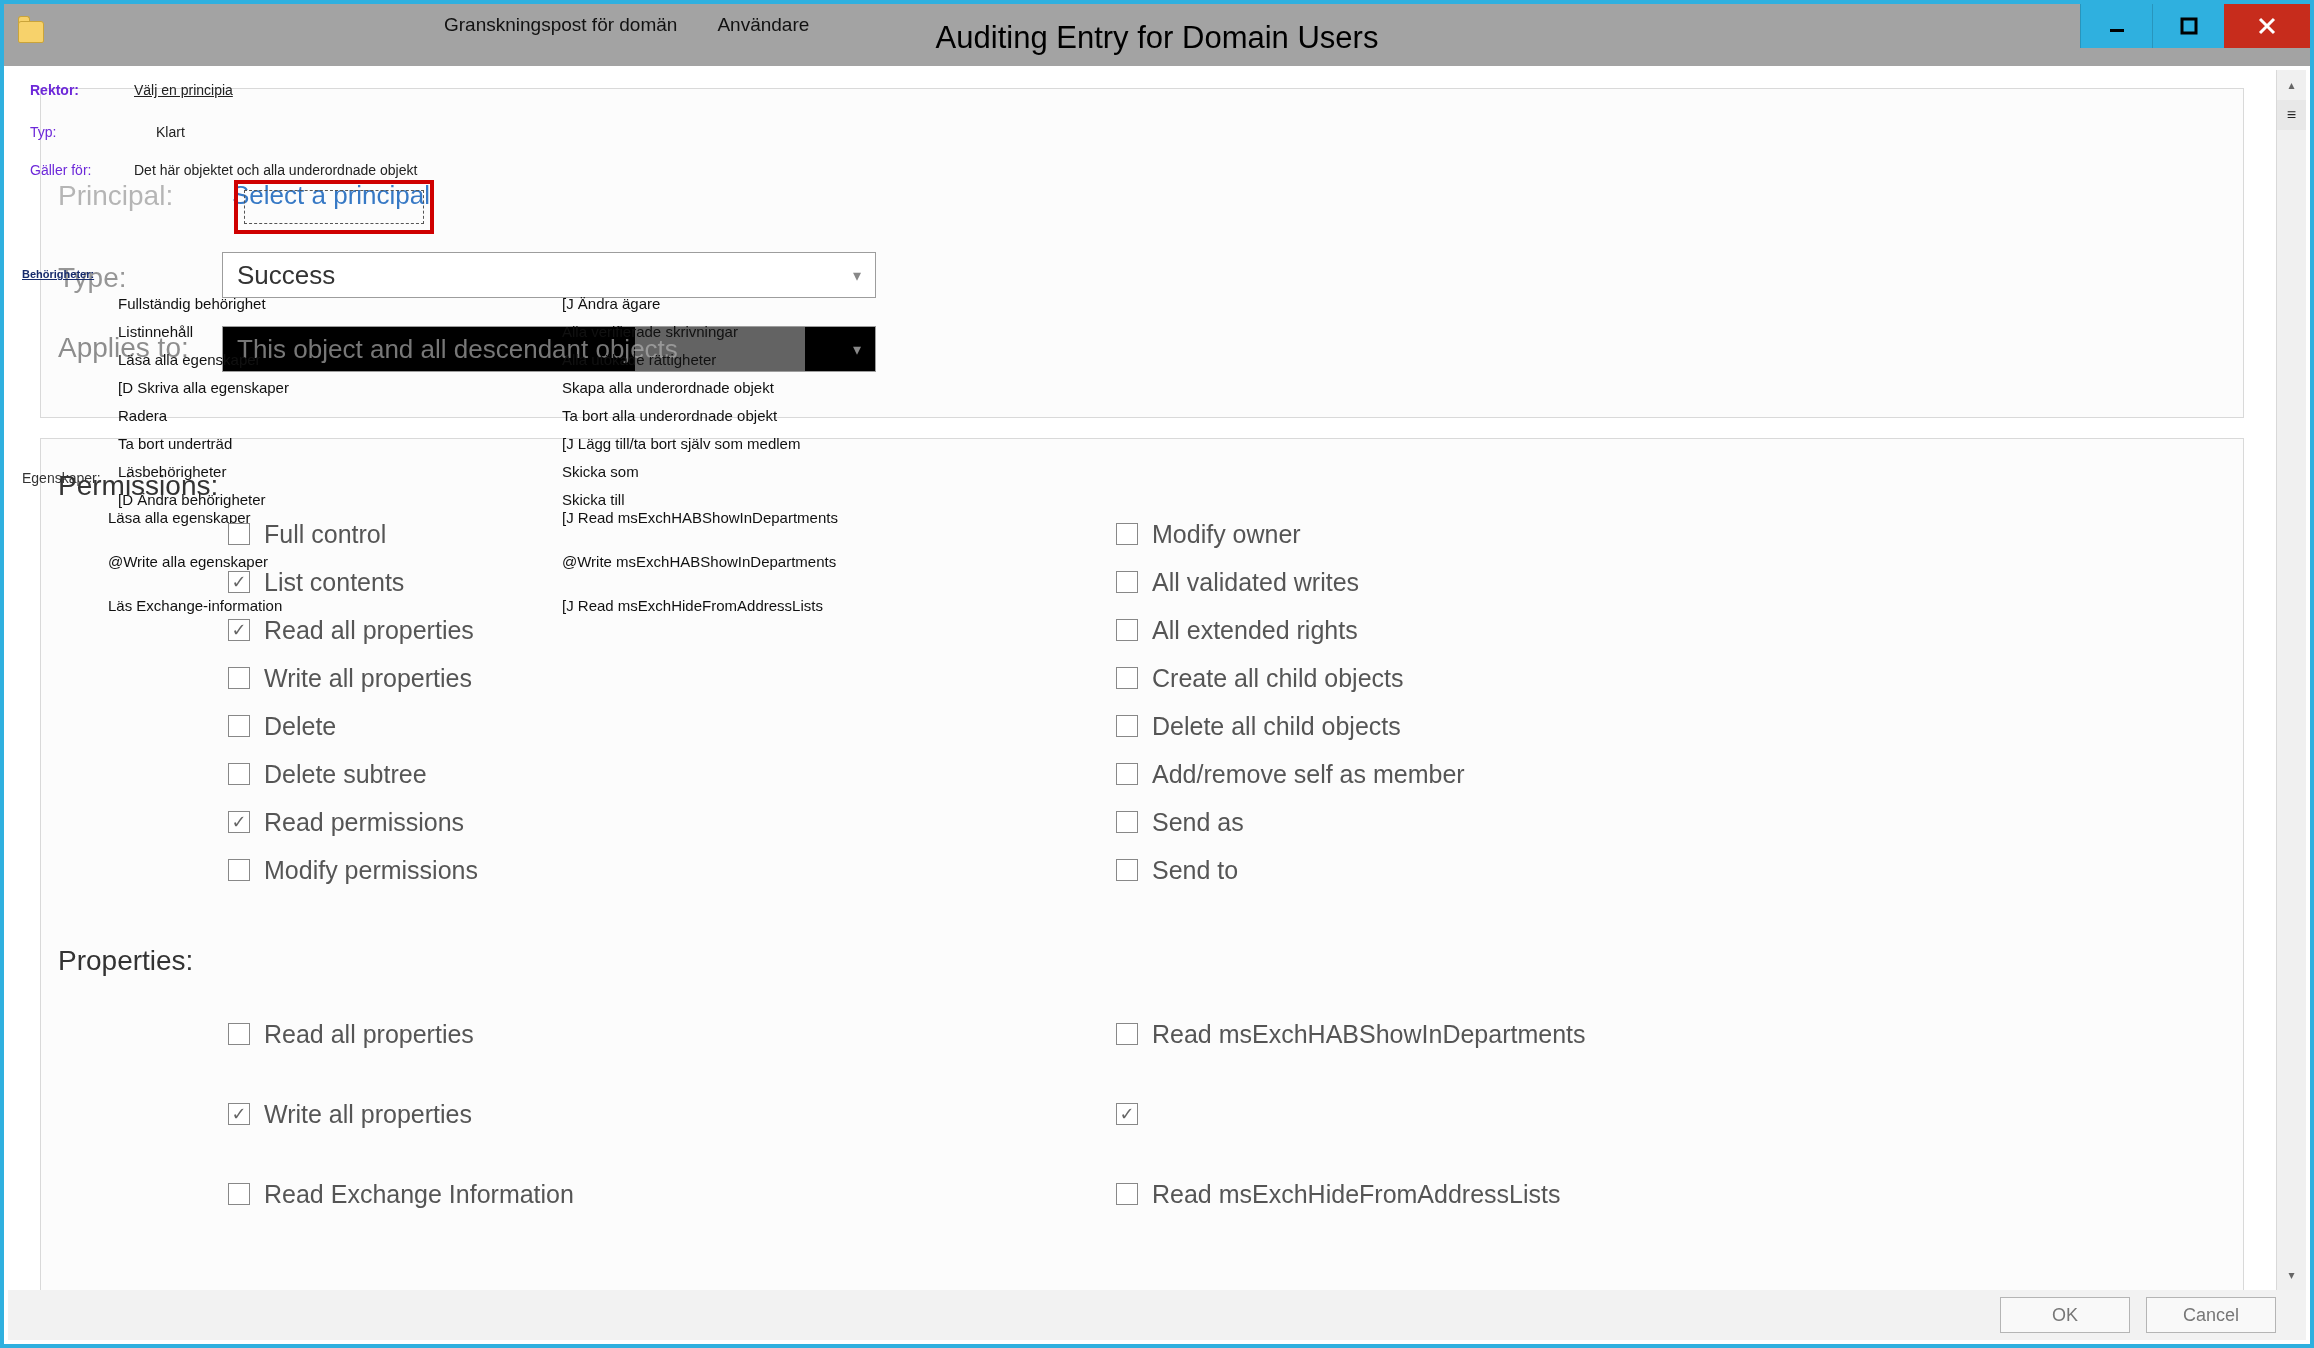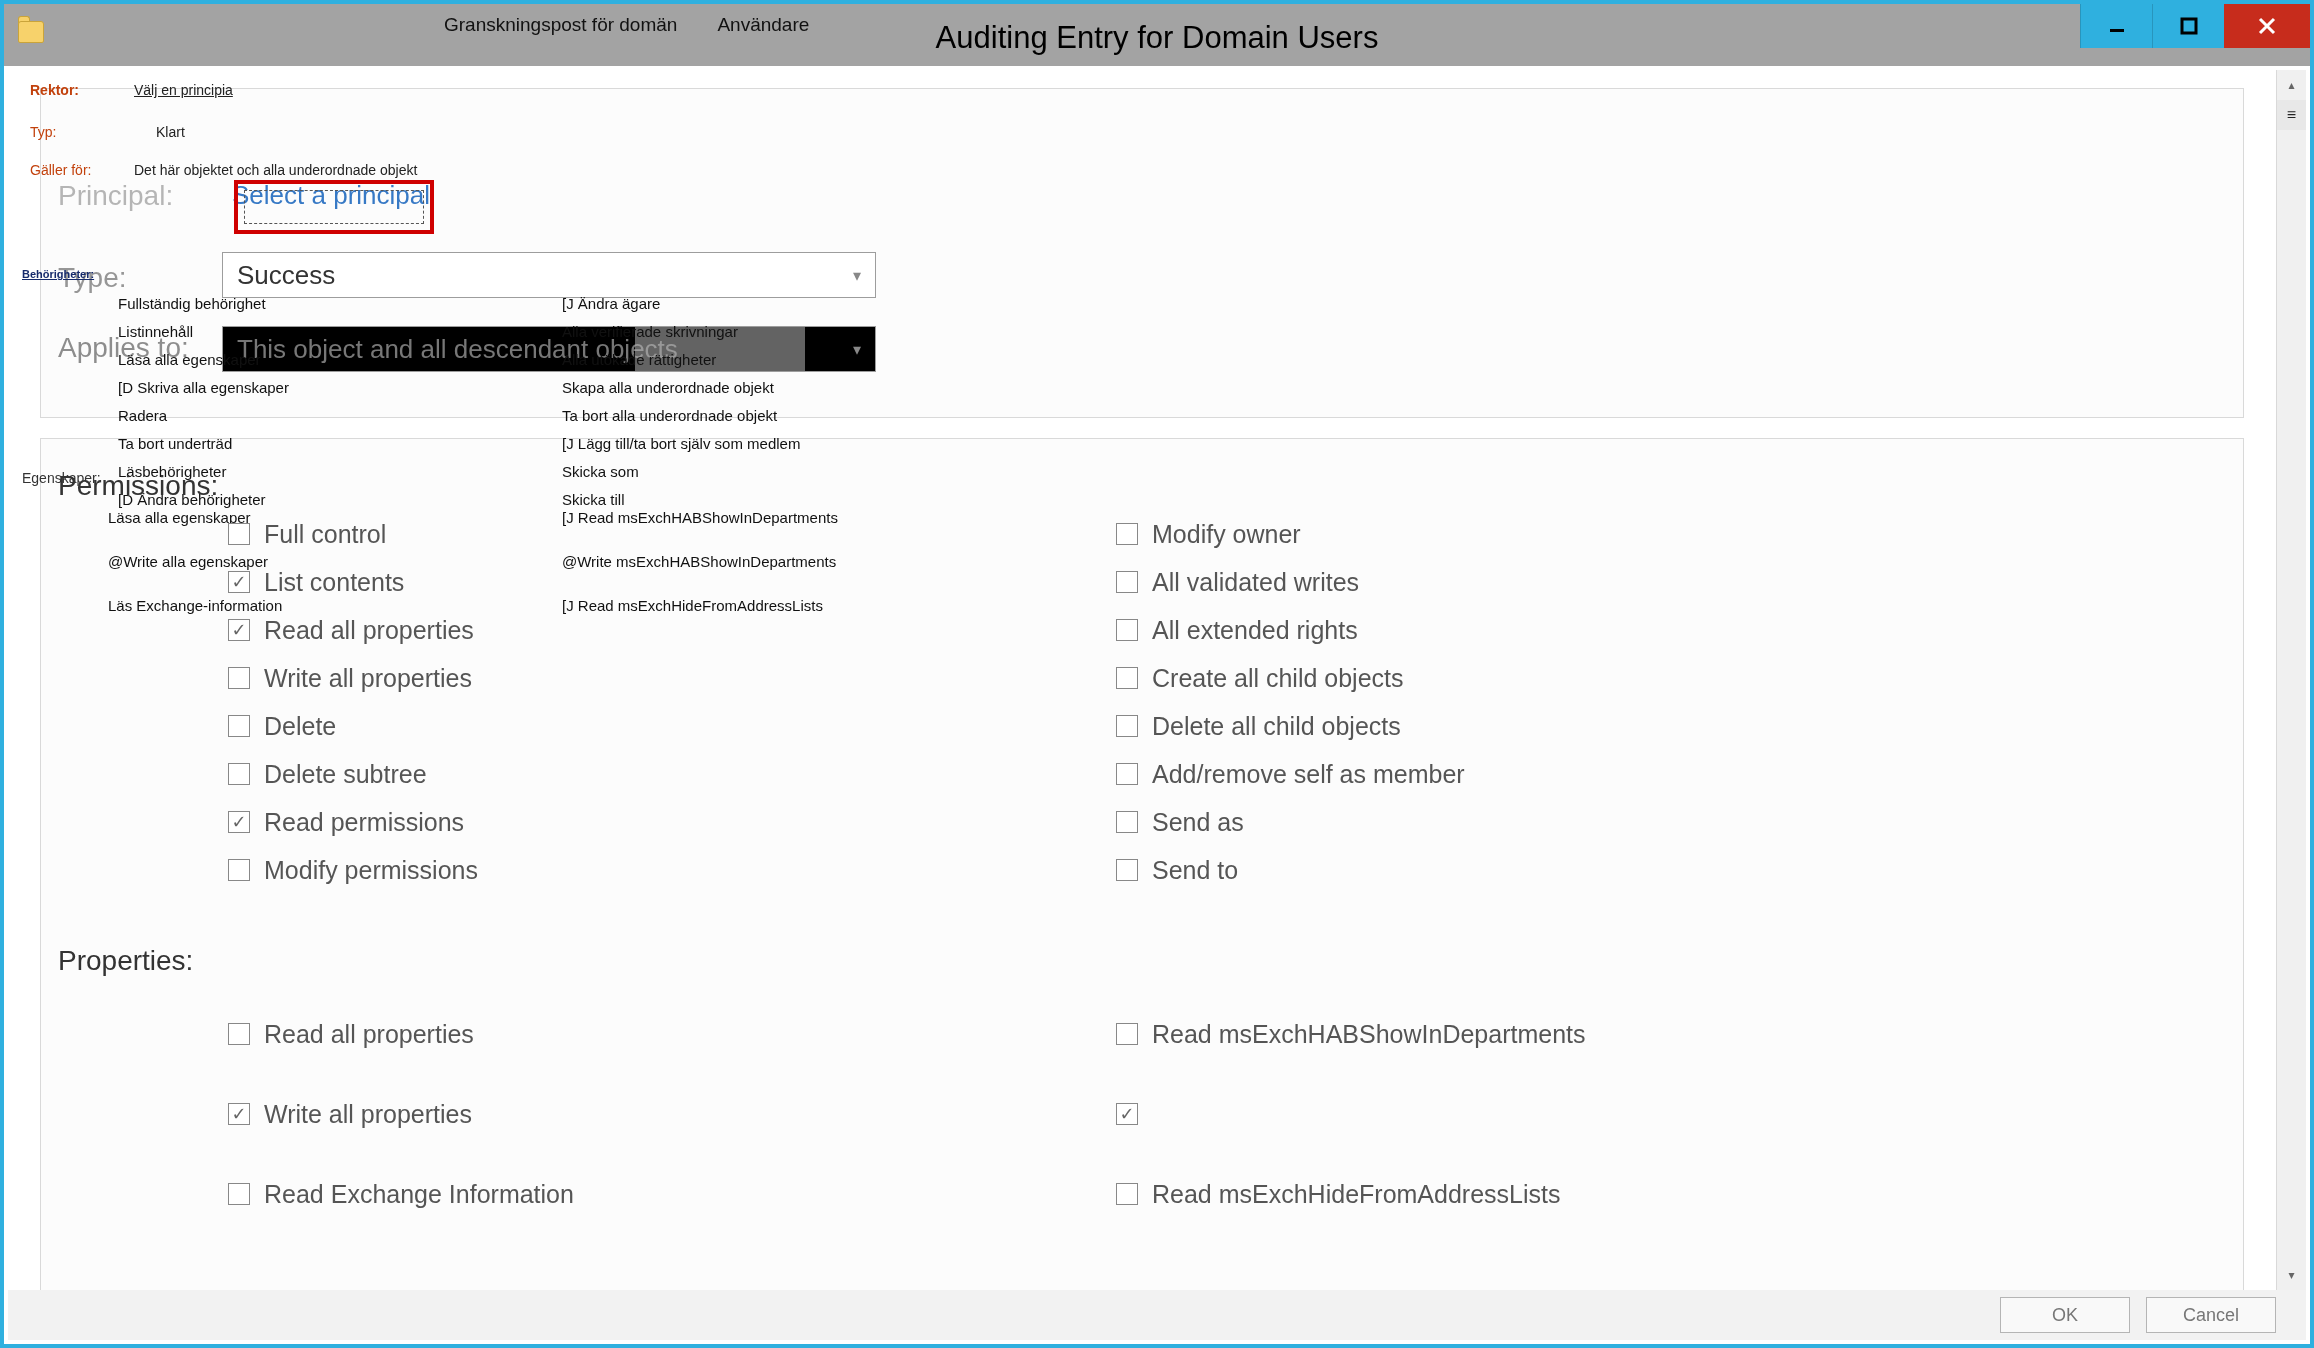--- a/index.html
+++ b/index.html
@@ -17,21 +17,21 @@
   
   .client { position:absolute; left:4px; right:4px; top:66px; bottom:54px; background:#fff; }
   
   .vscroll { position:absolute; right:0; top:0; bottom:0; width:30px; background:#f0f0f0; border-left:1px solid #d9d9d9; }
   .vscroll .arrow { width:100%; height:30px; background:#f0f0f0; display:flex; align-items:center; justify-content:center; color:#666; font-size:12px; }
   .vscroll .opts-btn { width:100%; height:30px; background:#e8e8e8; display:flex; align-items:center; justify-content:center; font-size:16px; }
   .content { position:absolute; left:0; right:30px; top:0; bottom:0; }
   
   .meta-area { position:relative; padding:6px 14px 0 14px; }
   .meta-row { display:flex; align-items:center; gap:18px; font-size:14px; color:#222; margin:6px 0; }
-  .meta-row .lbl { width:86px; font-weight:600; color:#c2410c; }
+  .meta-row .lbl { width:86px; font-weight:600; color:#6d28d9; }
   .meta-row .val { color:#222; }
   .link-like { color:#0645ad; text-decoration:underline; cursor:pointer; }
   
   .group1 { position:absolute; left:32px; right:32px; top:18px; height:330px; border:1px solid #d9d9d9; background:#fcfcfc; }
   
   .group2 { position:absolute; left:32px; right:32px; top:368px; border:1px solid #d9d9d9; background:#fcfcfc; height:895px; }
   
   .ghost-label-principal { position:absolute; left:50px; top:110px; font-size:28px; color:#333; }
   .ghost-link-select { position:absolute; left:224px; top:110px; font-size:26px; color:#0659b8; }
   .ghost-link-box { position:absolute; left:226px; top:110px; width:200px; height:54px; border:4px solid #cf0000; pointer-events:none; }

